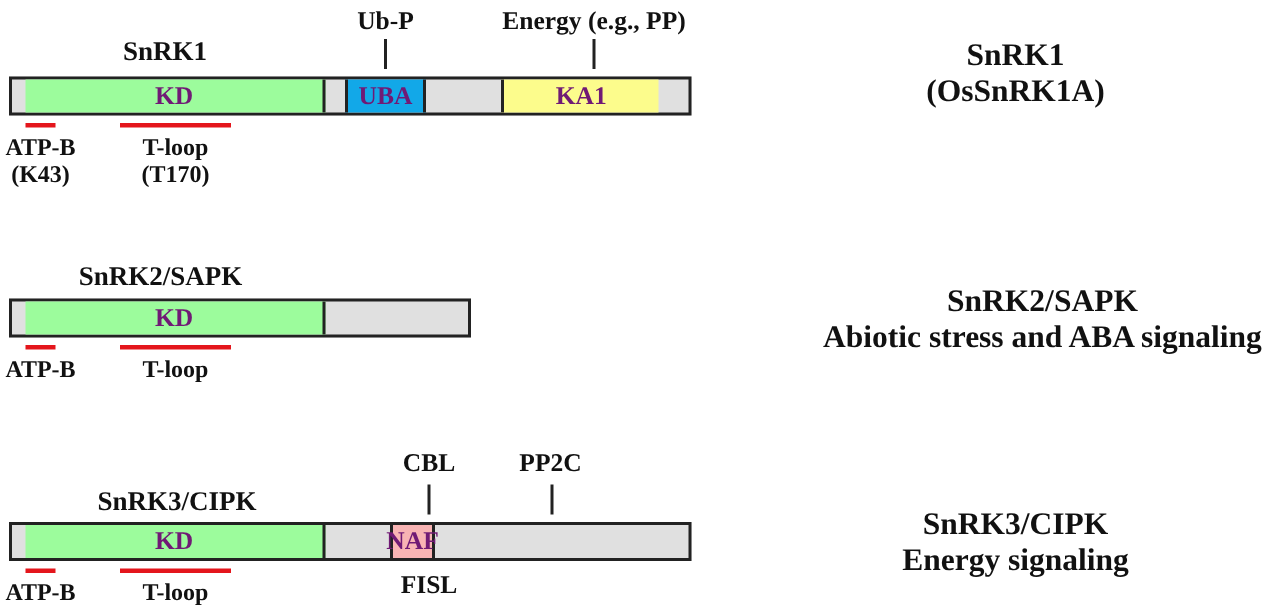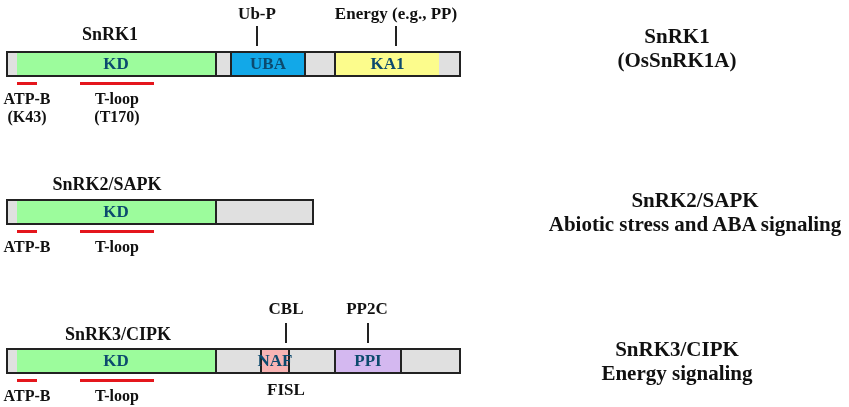--- a/index.html
+++ b/index.html
@@ -1,38 +1,38 @@
 <!DOCTYPE html>
 <html><head>
 <meta charset="utf-8">
 <style>
   html, body { margin:0; padding:0; background:#ffffff; }
   body { width:849px; height:407px; position:relative; overflow:hidden;
          font-family:"Liberation Serif", "DejaVu Serif", serif; font-weight:bold; color:#111; }
   .bar { position:absolute; height:26px; border:2px solid #222; box-sizing:border-box; background:#e0e0e0; }
   .seg { position:absolute; top:0; bottom:0; box-sizing:border-box; border-left:2px solid #222; border-right:2px solid #222;
-         display:flex; align-items:center; justify-content:center; font-size:17px; color:#0c4a6e; }
+         display:flex; align-items:center; justify-content:center; font-size:17px; color:#701a75; }
   .redline { position:absolute; height:3px; background:#e4161c; }
   .tick { position:absolute; width:2px; background:#222; }
   .lbl { position:absolute; font-size:16px; text-align:center; white-space:nowrap; transform:translateX(-50%); line-height:17px; }
   .title { position:absolute; font-size:18px; white-space:nowrap; transform:translateX(-50%); }
   .desc { position:absolute; text-align:center; width:300px; font-size:21px; line-height:24px; }
 </style>
 </head>
 <body>
 
 <div class="title" style="left:110px; top:24px;">SnRK1</div>
 <div class="lbl" style="left:257px; top:5px; font-size:17px;">Ub-P</div>
 <div class="tick" style="left:256px; top:26px; height:20px;"></div>
 <div class="lbl" style="left:396px; top:5px; font-size:17px;">Energy (e.g., PP)</div>
 <div class="tick" style="left:395px; top:26px; height:20px;"></div>
 
 <div class="bar" style="left:6px; top:51px; width:455px;">
   <div class="seg" style="left:9px; width:200px; background:#9cfc9c; border-left:none;">KD</div>
-  <div class="seg" style="left:222px; width:76px; background:#12a8e8;">UBA</div>
+  <div class="seg" style="left:222px; width:54px; background:#12a8e8;">UBA</div>
   <div class="seg" style="left:326px; width:105px; background:#fcfc8c; border-right:none;">KA1</div>
 </div>
 
 <div class="redline" style="left:17px; top:82px; width:20px;"></div>
 <div class="redline" style="left:80px; top:82px; width:74px;"></div>
 <div class="lbl" style="left:27px; top:90px;">ATP-B</div>
 <div class="lbl" style="left:27px; top:108px;font-family:Liberation Serif, serif;">(K43)</div>
 <div class="lbl" style="left:117px; top:90px;">T-loop</div>
 <div class="lbl" style="left:117px; top:108px;">(T170)</div>
 
@@ -57,21 +57,20 @@
 
 <div class="title" style="left:118px; top:324px;">SnRK3/CIPK</div>
 <div class="lbl" style="left:286px; top:300px; font-size:17px;">CBL</div>
 <div class="tick" style="left:285px; top:323px; height:20px;"></div>
 <div class="lbl" style="left:367px; top:300px; font-size:17px;">PP2C</div>
 <div class="tick" style="left:367px; top:323px; height:20px;"></div>
 
 <div class="bar" style="left:6px; top:348px; width:455px;">
   <div class="seg" style="left:9px; width:200px; background:#9cfc9c; border-left:none;">KD</div>
   <div class="seg" style="left:252px; width:30px; background:#f8b4b4;">NAF</div>
-  <div class="seg" style="left:326px; width:68px; background:#d4b8f0;">PPI</div>
 </div>
 
 <div class="redline" style="left:17px; top:379px; width:20px;"></div>
 <div class="redline" style="left:80px; top:379px; width:74px;"></div>
 <div class="lbl" style="left:27px; top:387px;">ATP-B</div>
 <div class="lbl" style="left:117px; top:387px;">T-loop</div>
 <div class="lbl" style="left:286px; top:381px; font-size:17px;">FISL</div>
 
 <div class="desc" style="left:527px; top:337px;">
   <div>SnRK3/CIPK</div>

